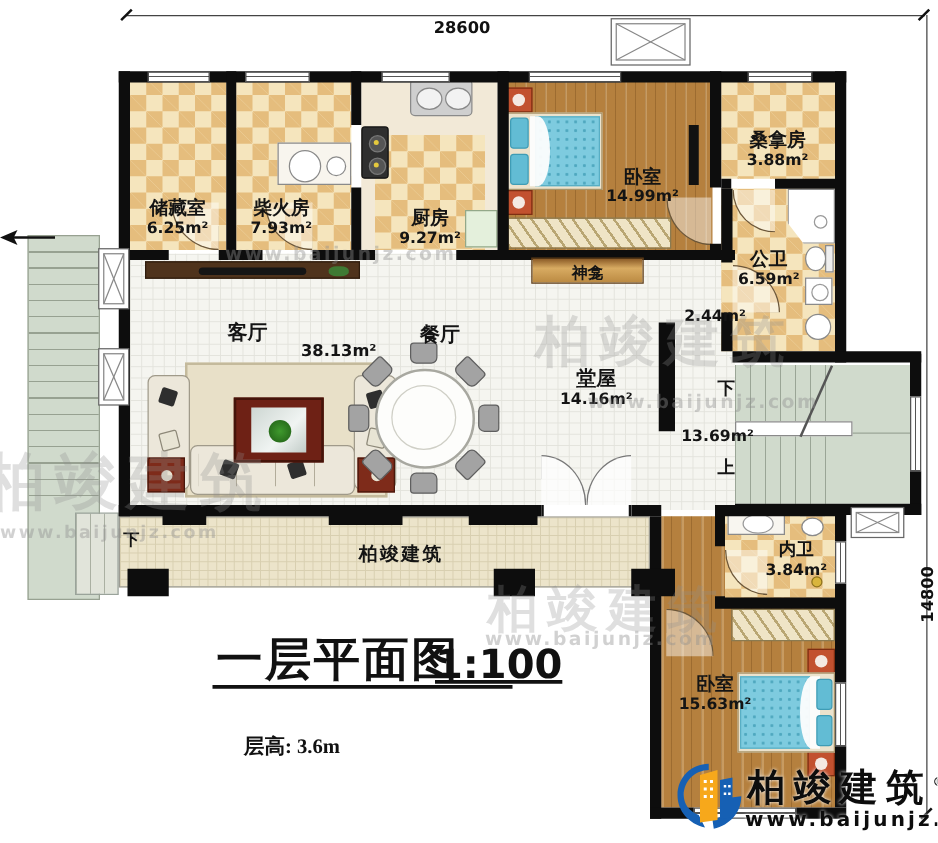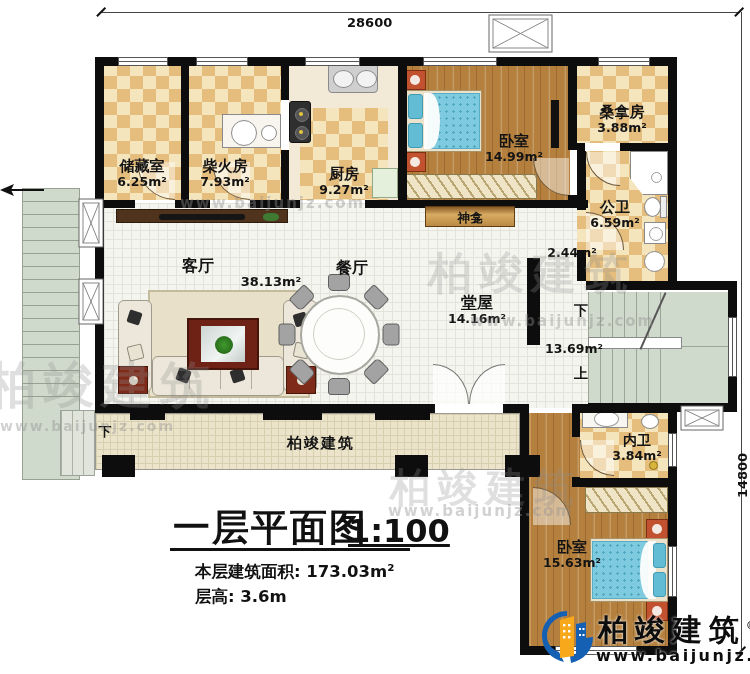--- a/index.html
+++ b/index.html
@@ -332,22 +332,21 @@
   <div class="wm wmchars" style="left:428px;top:244px;font-size:44px;">柏竣建筑</div>
   <div class="wm wmsite" style="left:470px;top:312px;font-size:15px;">www.baijunjz.com</div>
   <div class="wm wmchars" style="left:-14px;top:352px;font-size:50px;">柏竣建筑</div>
   <div class="wm wmsite" style="left:0px;top:418px;font-size:14px;">www.baijunjz.com</div>
   <div class="wm wmchars" style="left:390px;top:460px;font-size:40px;">柏竣建筑</div>
   <div class="wm wmsite" style="left:388px;top:502px;font-size:15px;">www.baijunjz.com</div>
 
   <div class="titleblock" style="left:173px;top:503px;font-size:37px;letter-spacing:2px;">一层平面图</div>
   <div class="titleblock" style="left:348px;top:512px;font-size:32px;text-decoration:underline;">1:100</div>
   <div class="abs" style="left:170px;top:548px;width:240px;height:3px;background:#111;z-index:70;"></div>
-  <div class="titleblock" style="left:195px;top:561px;font-size:16.5px;">本层建筑面积: 173.03m²</div>
-  <div class="titleblock" style="left:195px;top:586px;font-size:16.5px;">层高: 3.6m</div>
+  <div class="titleblock" style="left:195px;top:586px;font-size:16.5px;font-family:Liberation Serif, serif;">层高: 3.6m</div>
 
   <div class="abs" style="left:538px;top:606px;z-index:80;">
     <svg width="58" height="60" viewBox="0 0 58 60" style="position:absolute;left:0;top:2px;">
       <path d="M29 3 C15 3 4 14 4 28 C4 41 13 51 26 54 L21 44 C13 41 9 35 9 28 C9 17 18 8 29 8 Z" fill="#1660b4"></path>
       <path d="M33 55 C46 52 55 42 55 29 L47 30 C46 39 41 46 32 48 Z" fill="#1660b4"></path>
       <polygon points="22,12 36,8 36,48 22,50" fill="#f7a81b"></polygon>
       <polygon points="38,16 48,14 48,46 38,47" fill="#1660b4"></polygon>
       <g fill="#fff">
         <rect x="25" y="16" width="2.4" height="2.4"></rect>
           <rect x="30" y="16" width="2.4" height="2.4"></rect>

